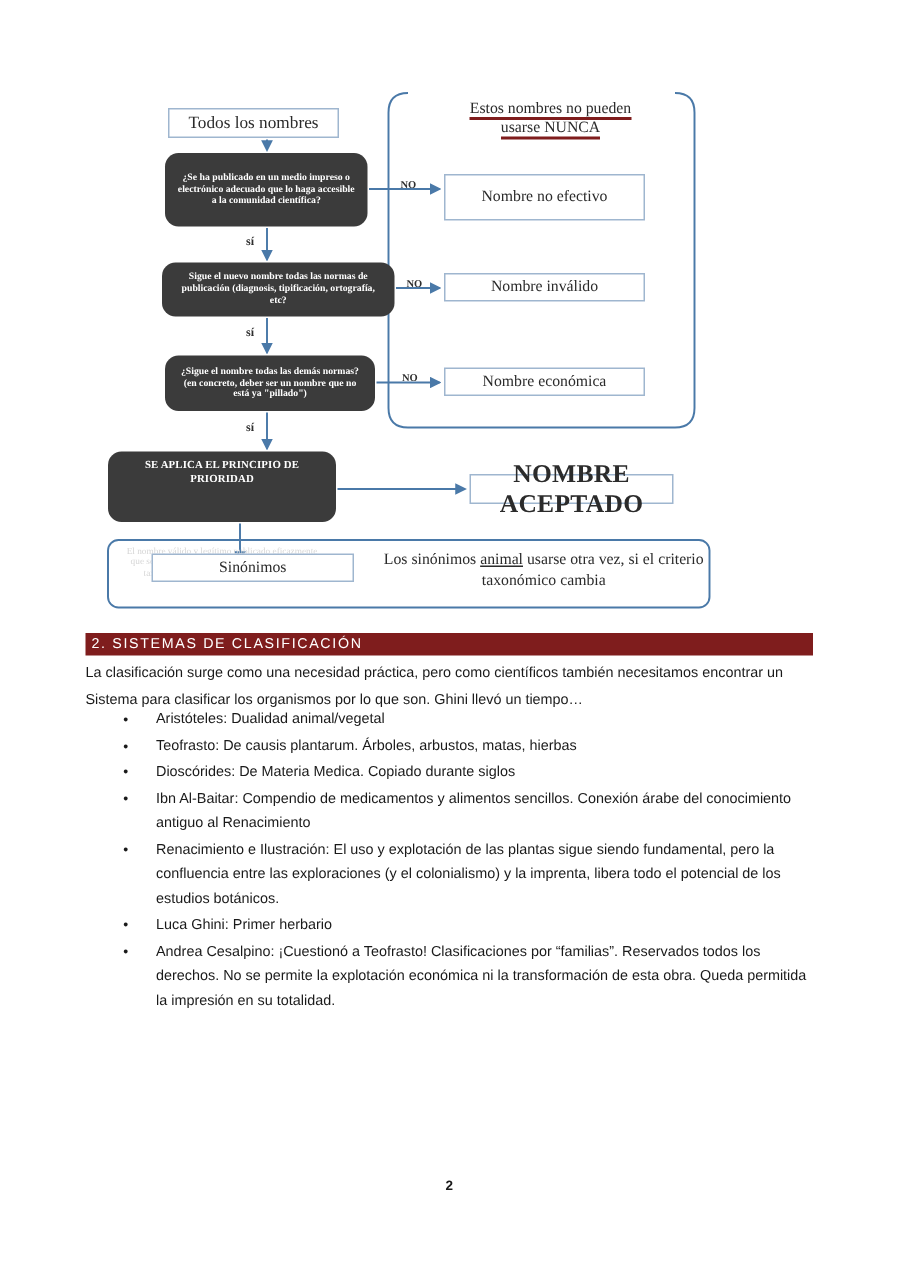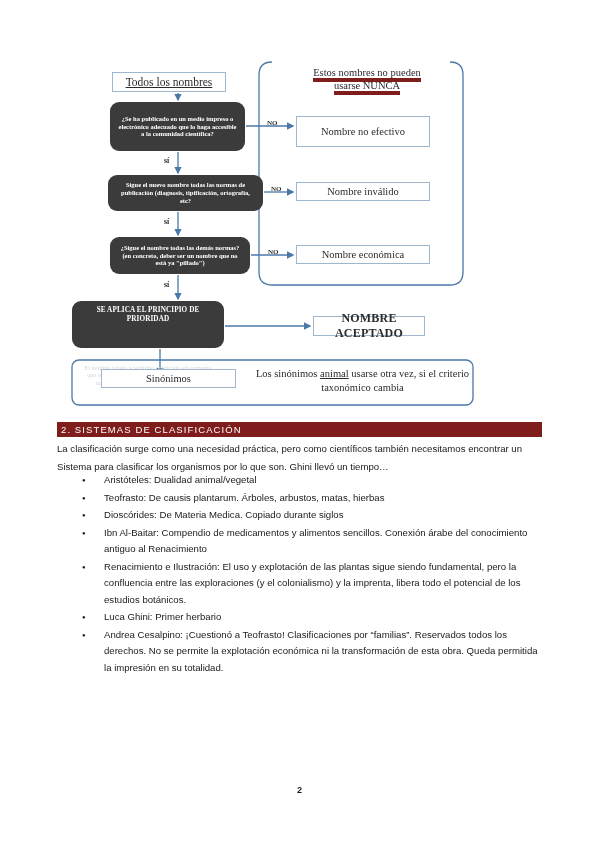--- a/index.html
+++ b/index.html
@@ -58,21 +58,20 @@
     font-family: "Liberation Serif", serif;
     font-weight: bold;
     line-height: 1.22;
     padding: 4px 8px;
     flex-direction: column;
   }
 
   .node-todos {
     left: 112px; top: 72px; width: 114px; height: 20px;
     font-size: 11.5px;
-    text-decoration: underline;
   }
   .node-q1 {
     left: 110px; top: 102px; width: 135px; height: 49px;
     font-size: 6.5px;
   }
   .node-q2 {
     left: 108px; top: 175px; width: 155px; height: 36px;
     font-size: 6.5px;
   }
   .node-q3 {
@@ -95,22 +94,22 @@
     color: #fff;
   }
   .node-prio .prio-body { color: #d6d6d6; font-weight: normal; }
   .node-prio .prio-body b { color: #ffffff; }
 
   .node-noefec  { left: 296px; top: 116px; width: 134px; height: 31px; font-size: 10.5px; }
   .node-invalid { left: 296px; top: 182px; width: 134px; height: 19px; font-size: 10.5px; }
   .node-ilegit  { left: 296px; top: 245px; width: 134px; height: 19px; font-size: 10.5px; }
 
   .node-aceptado {
-    left: 313px; top: 316px; width: 112px; height: 20px;
-    font-size: 12px; font-weight: bold;
+    left: 313px; top: 316px; width: 136px; height: 20px;
+    font-size: 17px; font-weight: bold;
     font-family: "Liberation Serif", serif;
     letter-spacing: .2px;
   }
 
   .node-sinonimos {
     left: 101px; top: 369px; width: 135px; height: 19px;
     font-size: 10.5px;
   }
 
   .label-no {
@@ -131,21 +130,21 @@
   .panel-title {
     position: absolute;
     left: 281px; top: 66px;
     width: 172px;
     text-align: center;
     font-family: "Liberation Serif", serif;
     font-size: 10.5px;
     color: #2b2b2b;
     line-height: 1.28;
   }
-  .panel-title span { border-bottom: 4px solid #7f1d1d; }
+  .panel-title span { border-bottom: 2px solid #7f1d1d; }
 
   .sinonimos-note {
     position: absolute;
     left: 255px; top: 367px;
     width: 215px;
     text-align: center;
     font-family: "Liberation Serif", serif;
     font-size: 10.5px;
     color: #2b2b2b;
     line-height: 1.35;

